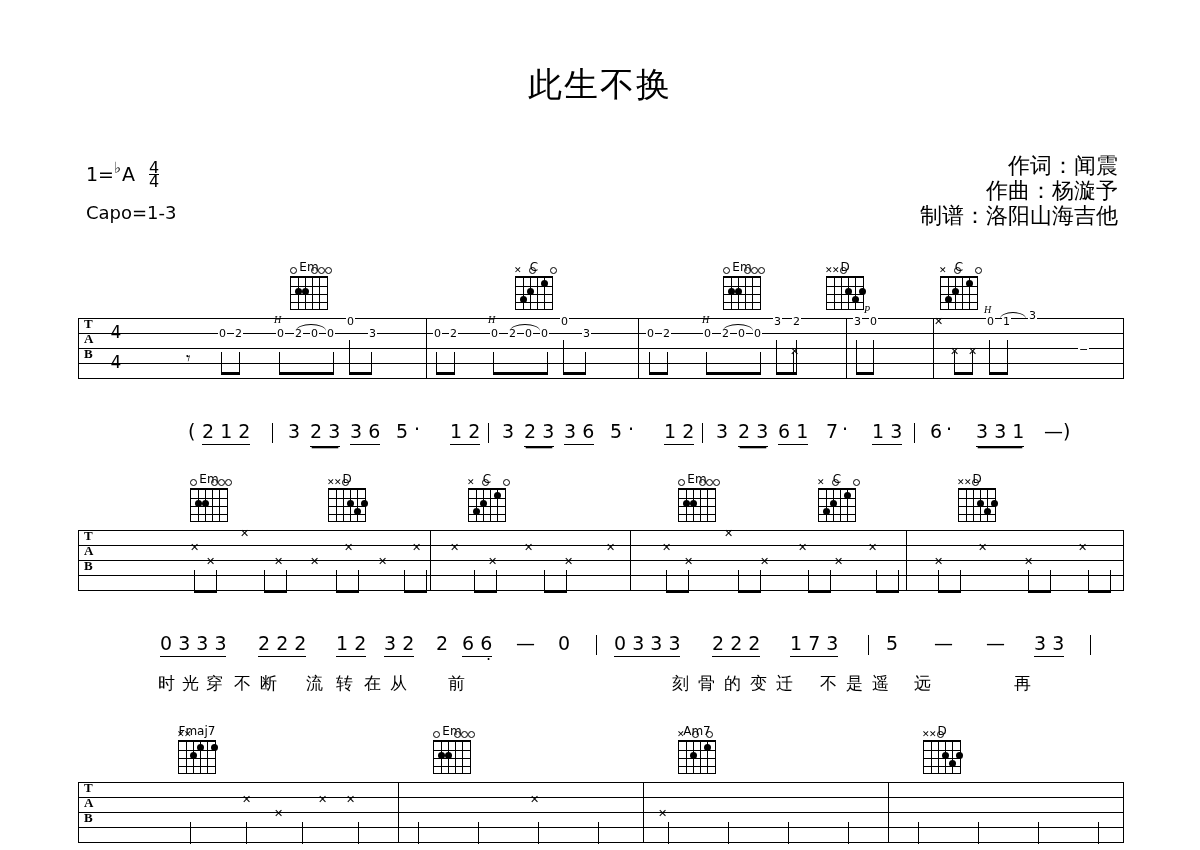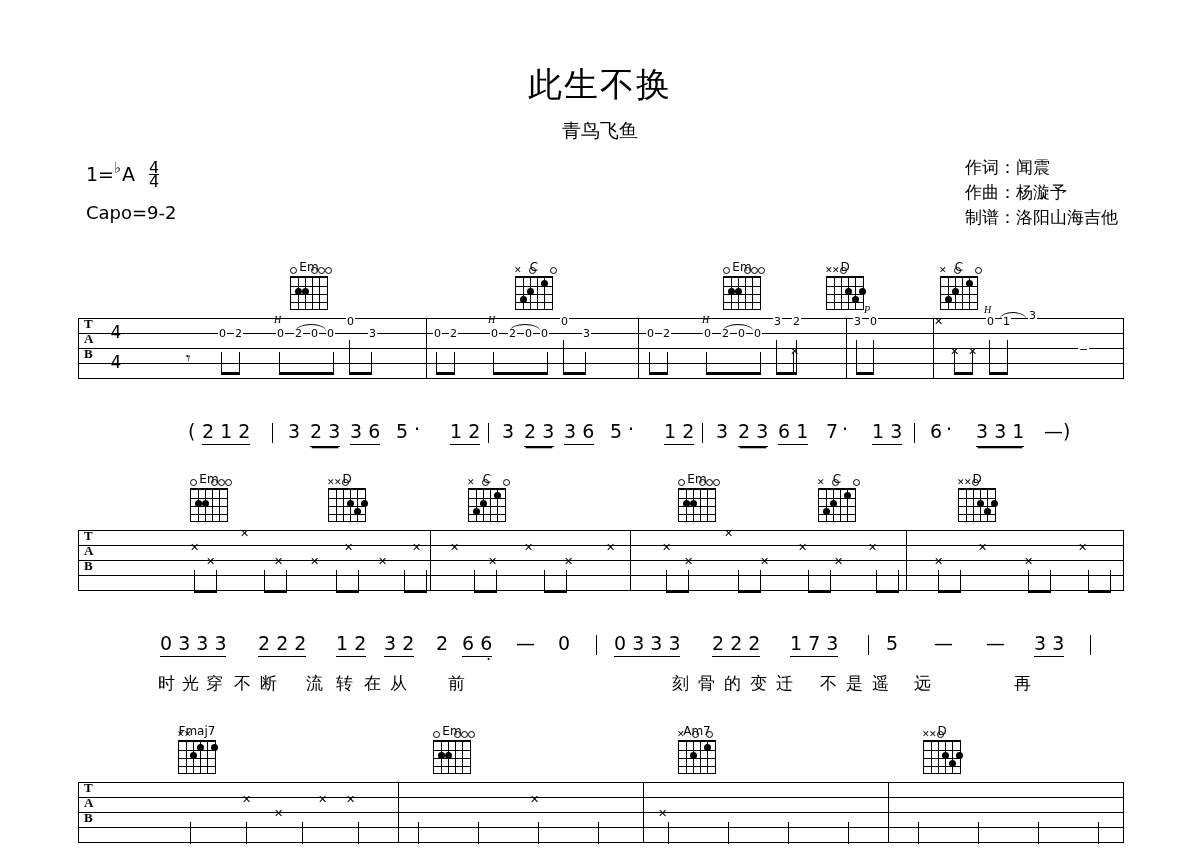--- a/index.html
+++ b/index.html
@@ -13,22 +13,22 @@
   
   .title{
     position:absolute;top:62px;left:0;width:1200px;text-align:center;
     font-size:34px;letter-spacing:2px;font-family:"DejaVu Sans",sans-serif;
   }
   .artist{
     position:absolute;top:118px;left:0;width:1200px;text-align:center;
     font-size:19px;font-family:"DejaVu Sans",sans-serif;
   }
   .credits{
-    position:absolute;top:155px;right:82px;text-align:left;
-    font-size:17px;line-height:25px;font-family:Liberation Sans, sans-serif;
+    position:absolute;top:155px;right:82px;text-align:right;
+    font-size:22px;line-height:25px;font-family:Liberation Mono, monospace;
   }
   .keyblock{position:absolute;top:160px;left:86px;font-size:19px;font-family:"DejaVu Sans",sans-serif;}
   .keyblock .kline{display:flex;align-items:center;height:28px;}
   .keyblock .flat{font-size:15px;position:relative;top:-6px;margin-right:1px;}
   .keyblock .meter{display:inline-block;text-align:center;line-height:13px;font-size:16px;margin-left:14px;position:relative;top:0px;}
   .keyblock .meter .num{display:block;}
   .keyblock .meter .den{display:block;border-top:1.6px solid #000;}
   .capo{position:absolute;top:202px;left:86px;font-size:18px;font-family:"DejaVu Sans",sans-serif;}
 
   
@@ -81,40 +81,39 @@
   .lyricline{position:absolute;left:78px;width:1046px;
     font-family:"DejaVu Sans",sans-serif;font-size:17px;}
   .ly{position:absolute;white-space:nowrap;}
 </style>
 </head>
 <body>
 
 <div class="sheet">
 
   <div class="title">此生不换</div>
-  <div class="artist">青鸟飞鱼</div>
 
   <div class="credits">
     <div>作词：闻震</div>
     <div>作曲：杨漩予</div>
     <div>制谱：洛阳山海吉他</div>
   </div>
 
   <div class="keyblock">
     <div class="kline">
       <span>1=</span>
       <span class="flat">♭</span>
       <span>A</span>
       <span class="meter">
         <span class="num">4</span>
         <span class="den">4</span>
       </span>
     </div>
   </div>
-  <div class="capo">Capo=9-2</div>
+  <div class="capo">Capo=1-3</div>
 
   <div class="system" style="top:318px;">
     <div class="staff">
       <div class="sline l0"></div>
         <div class="sline l1"></div>
         <div class="sline l2"></div>
       <div class="sline l3"></div>
         <div class="sline l4"></div>
       <div class="barline" style="left:0;"></div>
       <div class="barline" style="left:348px;"></div>

